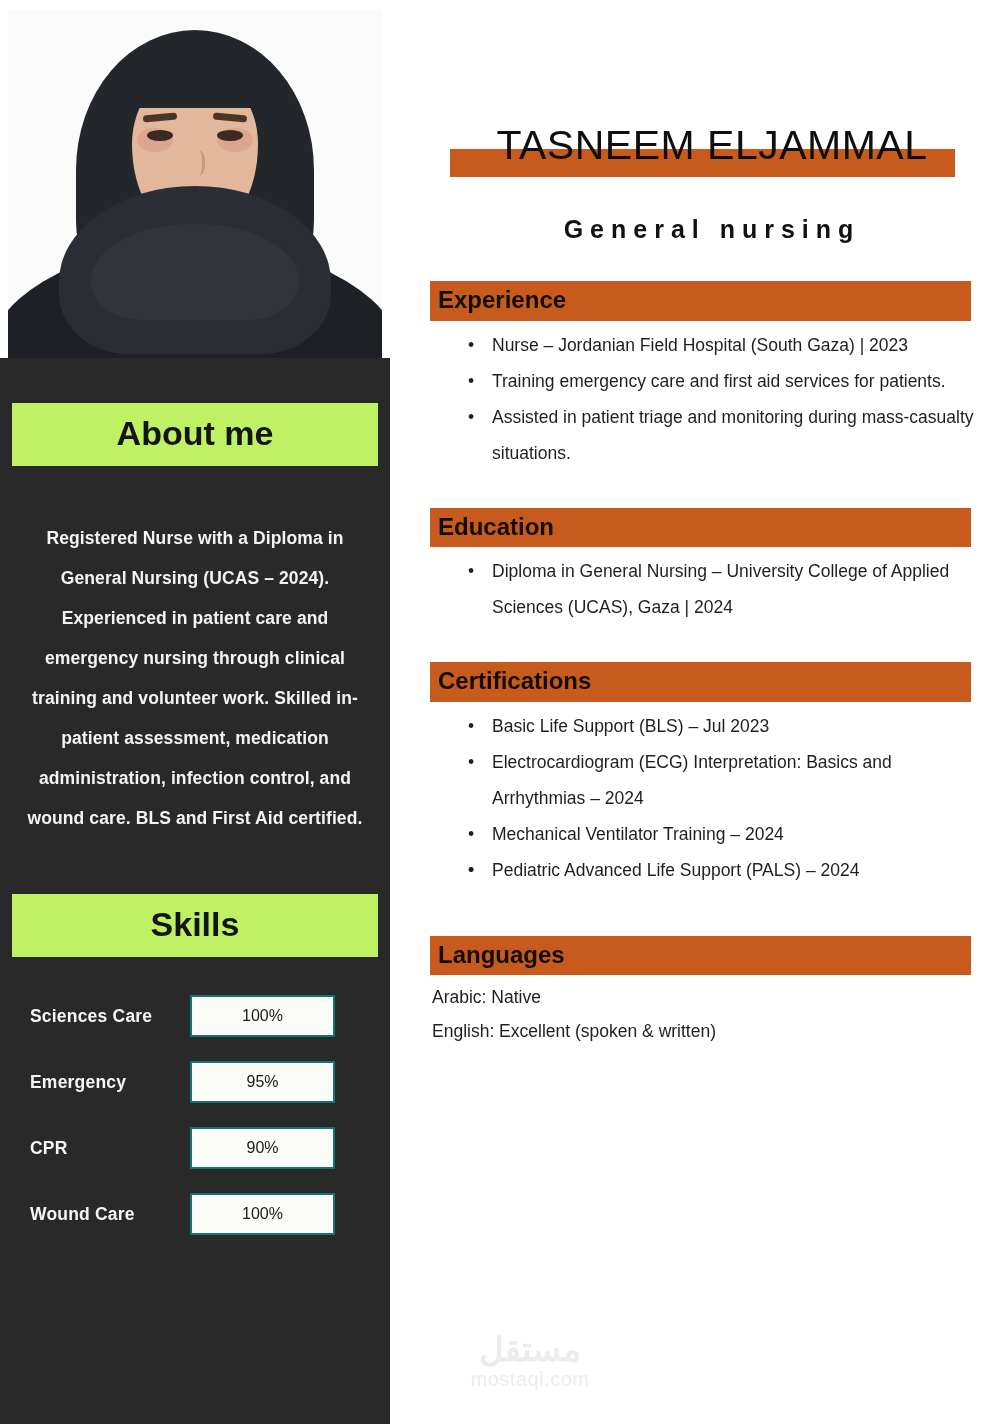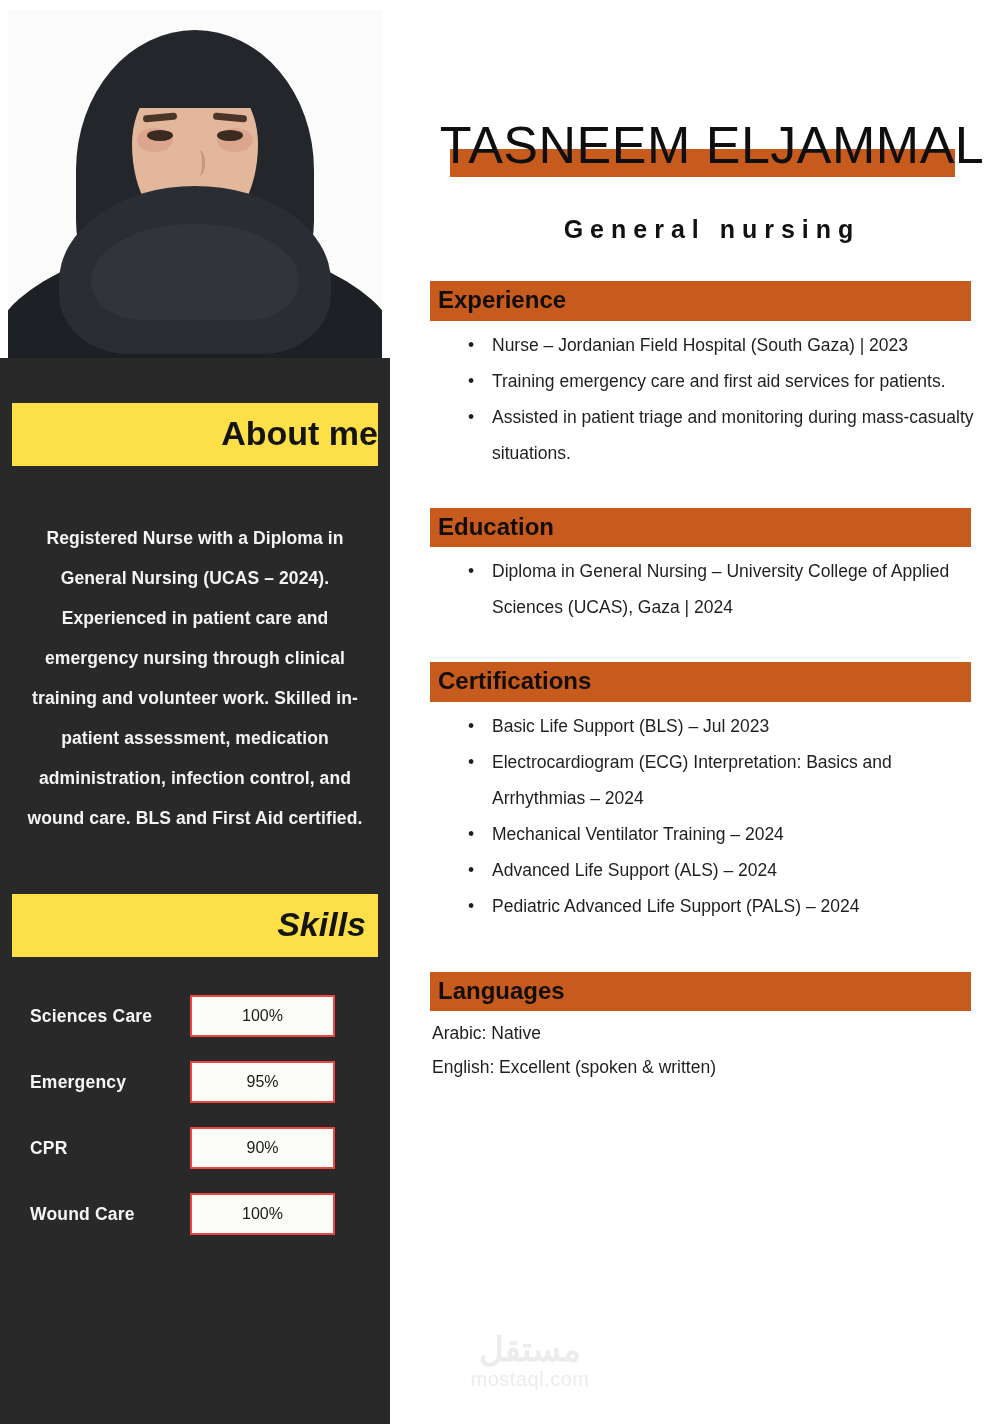--- a/index.html
+++ b/index.html
@@ -156,22 +156,22 @@
     position: absolute;
     left: 0;
     top: 358px;
     width: 390px;
     height: 1066px;
     background: #292929;
   }
 
   .side-band {
     margin: 4px 12px;
-    background: #fde047;
-    text-align: right;
+    background: #bef264;
+    text-align: center;
   }
   .side-band .band-title {
     display: block;
     color: #141414;
     font-weight: bold;
     line-height: 1;
   }
 
   #about-band { margin-top: 45px; padding: 13px 0 16px; }
   #about-band .band-title { font-size: 34px; }
@@ -180,21 +180,21 @@
     color: #f3f3f3;
     font-size: 17.5px;
     font-weight: bold;
     line-height: 40px;
     text-align: center;
     padding: 28px 14px 0;
     letter-spacing: .1px;
     margin-top: 24px;
   }
 
-  #skills-band { margin-top: 56px; padding: 13px 12px 16px; font-style: italic; }
+  #skills-band { margin-top: 56px; padding: 13px 12px 16px; }
   #skills-band .band-title { font-size: 34px; }
 
   .skills-list {
     margin-top: 38px;
     padding: 0 18px 0 30px;
   }
   .skill-row {
     display: flex;
     align-items: center;
     margin-bottom: 24px;
@@ -203,21 +203,21 @@
     width: 160px;
     color: #f5f5f5;
     font-size: 17.5px;
     font-weight: bold;
     letter-spacing: .2px;
   }
   .skill-bar {
     width: 145px;
     height: 42px;
     background: #fbfcf7;
-    border: 2px solid #ef4444;
+    border: 2px solid #0f766e;
     display: flex;
     align-items: center;
     justify-content: center;
     box-sizing: border-box;
   }
   .skill-value {
     color: #1b1b1b;
     font-size: 16px;
   }
 
@@ -243,21 +243,21 @@
     width: 505px;
     height: 28px;
     background: #C75B1E;
   }
   .name-text {
     position: absolute;
     left: 0;
     top: 0;
     width: 564px;
     text-align: center;
-    font-size: 52px;
+    font-size: 41px;
     color: #0f0f0f;
     letter-spacing: .5px;
     line-height: 54px;
   }
 
   .role-text {
     text-align: center;
     font-size: 25px;
     font-weight: bold;
     color: #111111;
@@ -433,21 +433,21 @@
     </div>
 
     <div class="section" id="section-certifications">
       <div class="sec-band">
         <span class="sec-title">Certifications</span>
       </div>
       <ul class="sec-list">
         <li><span class="bullet">•</span><span>Basic Life Support (BLS) – Jul 2023</span></li>
         <li><span class="bullet">•</span><span>Electrocardiogram (ECG) Interpretation: Basics and Arrhythmias – 2024</span></li>
         <li><span class="bullet">•</span><span>Mechanical Ventilator Training – 2024</span></li>
-        <li><span class="bullet">•</span><span>Advanced Life Support (ALS) – 2024</span></li>
+        <li><span class="bullet">•</span></li>
         <li><span class="bullet">•</span><span>Pediatric Advanced Life Support (PALS) – 2024</span></li>
       </ul>
     </div>
 
     <div class="section" id="section-languages">
       <div class="sec-band">
         <span class="sec-title">Languages</span>
       </div>
       <ul class="plain-list">
         <li>Arabic: Native</li>

